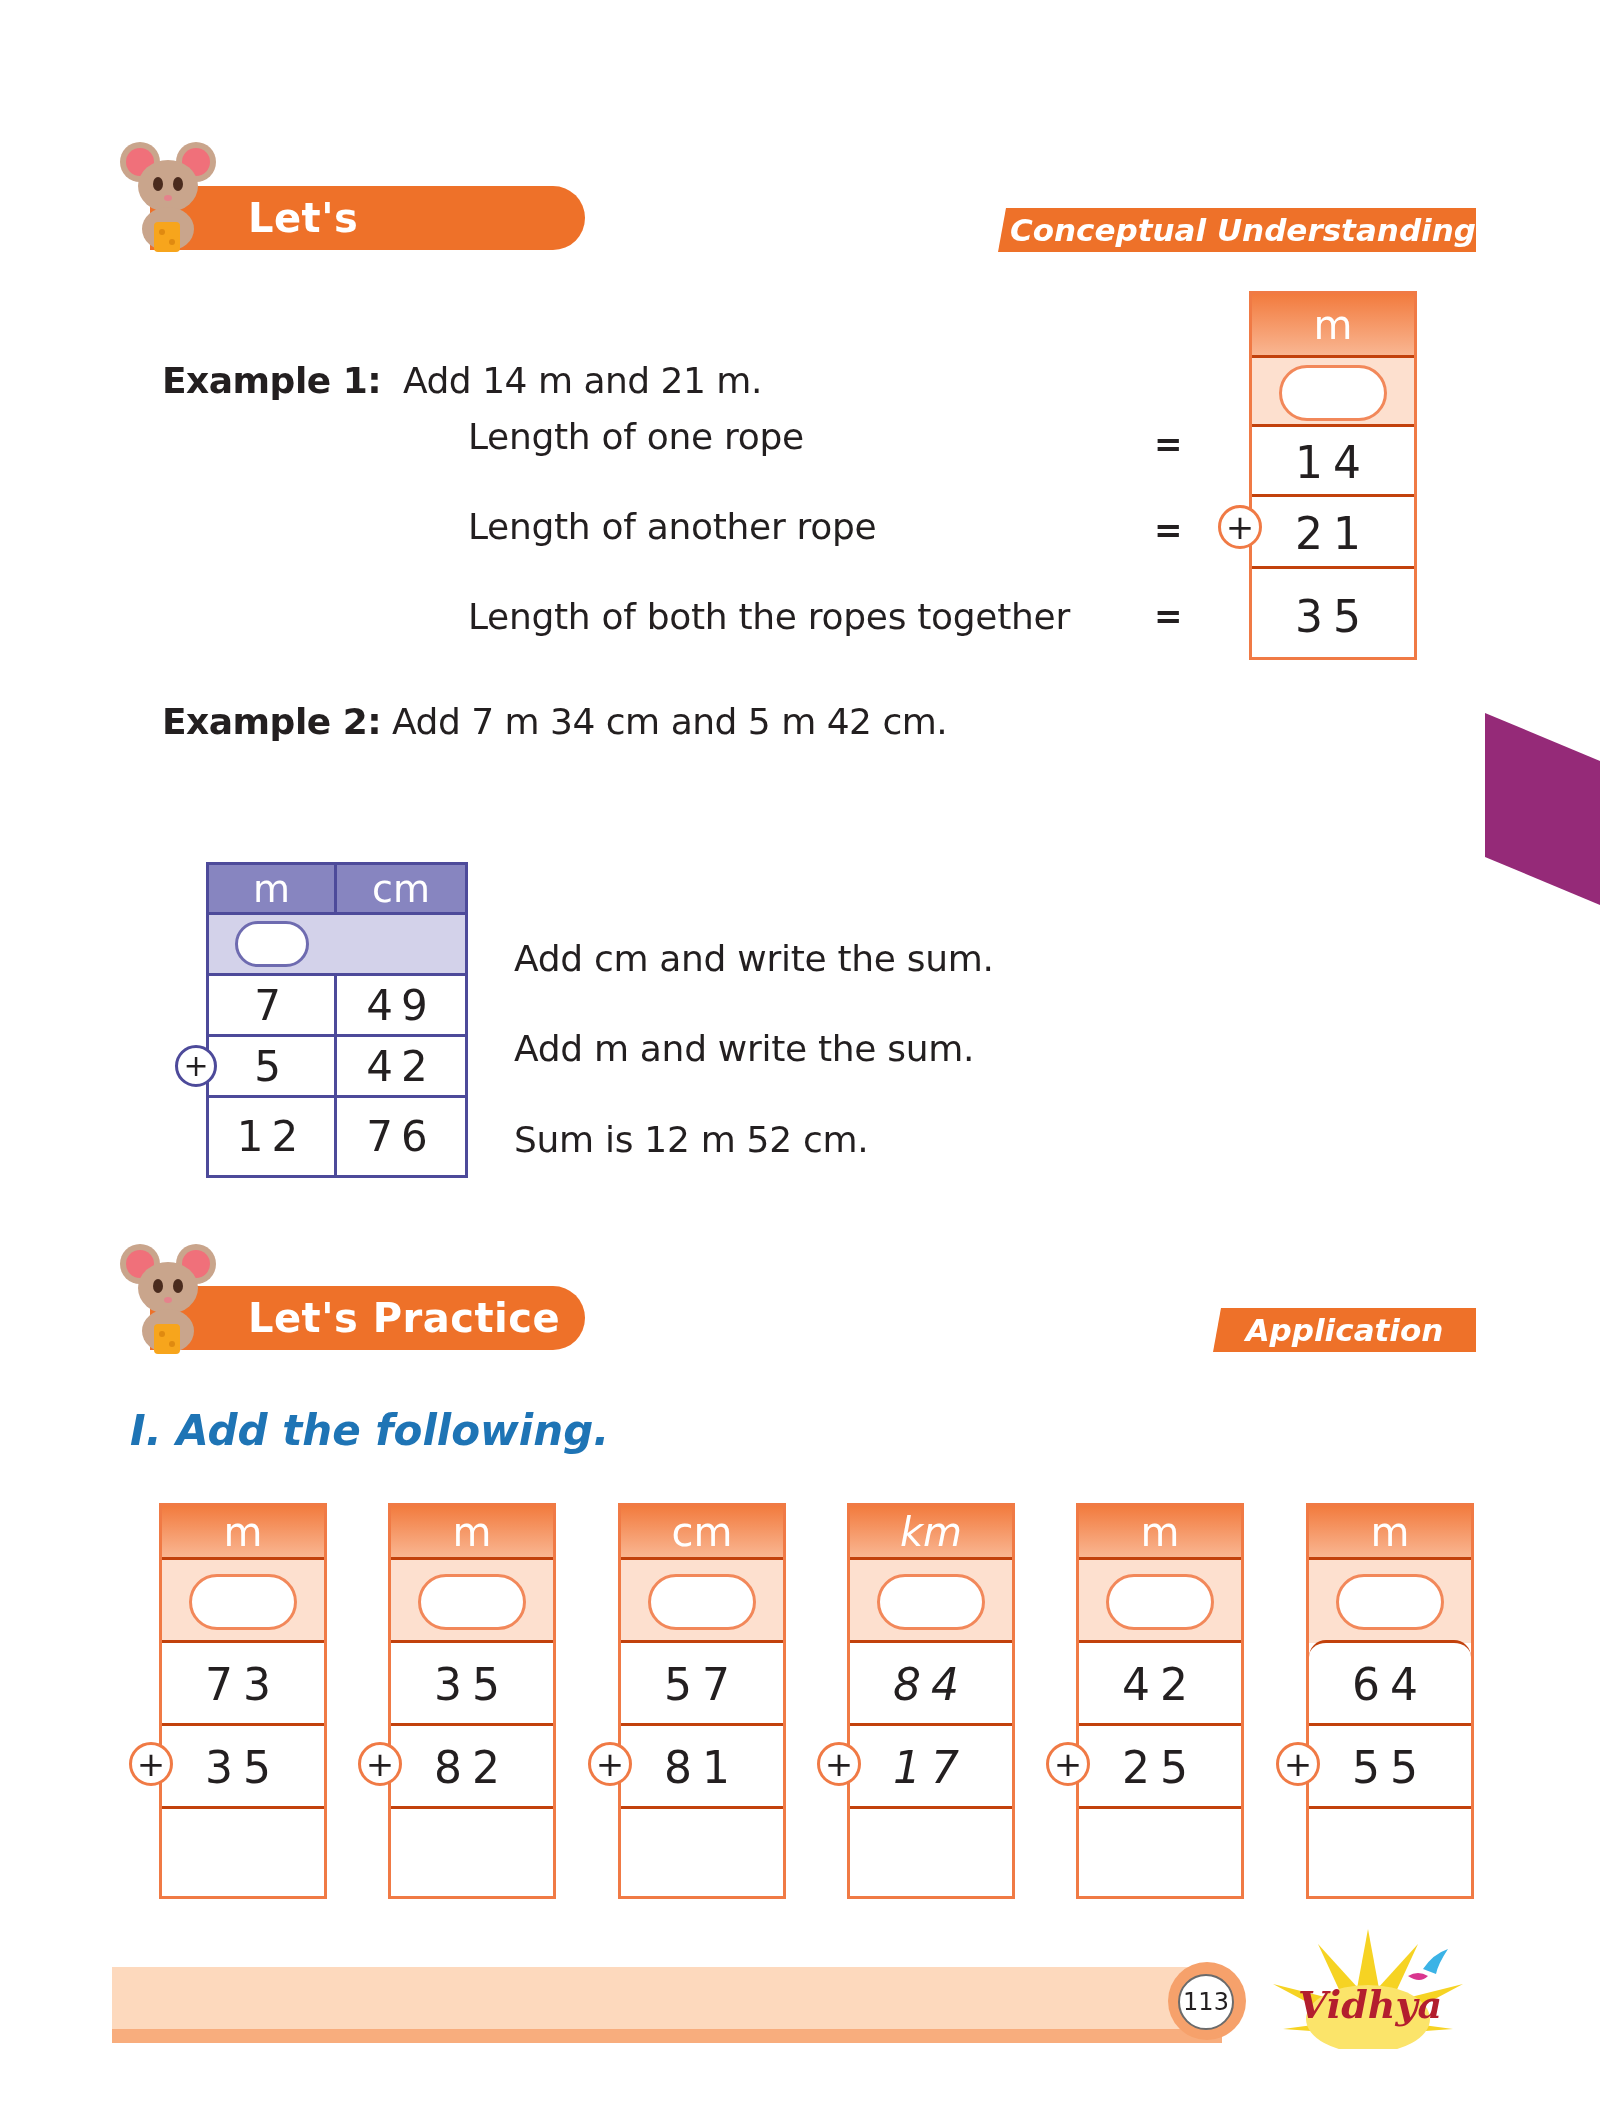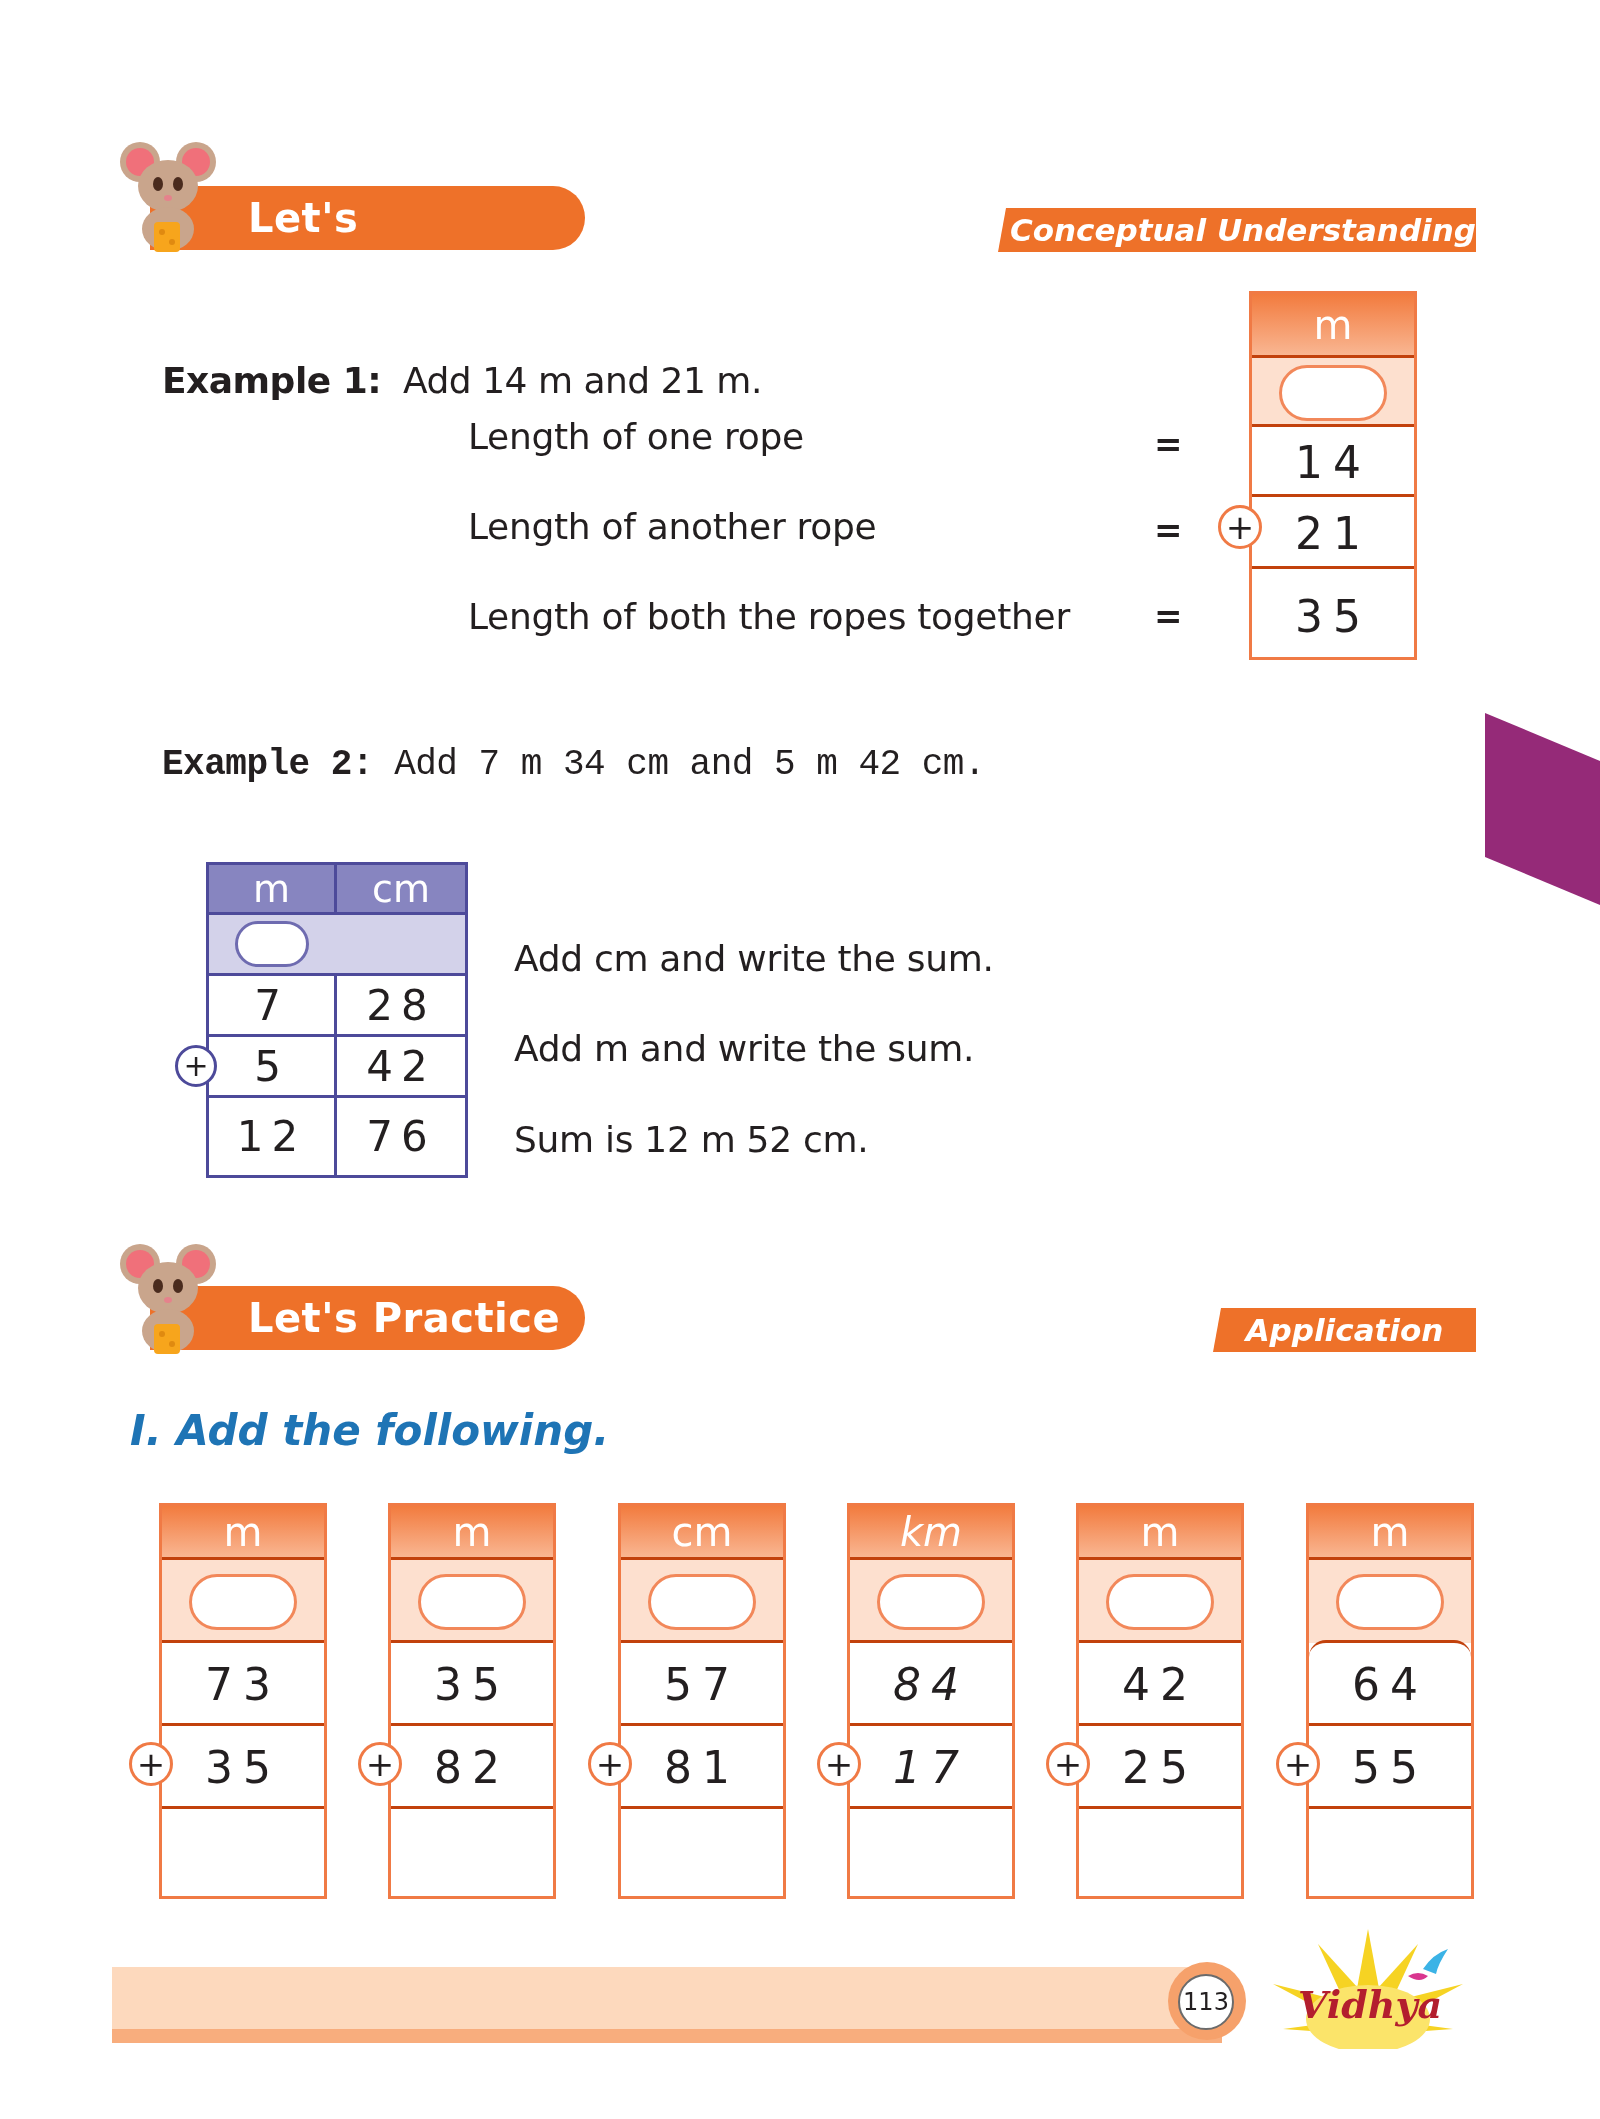--- a/index.html
+++ b/index.html
@@ -71,33 +71,33 @@
       <div class="oval"></div>
     </div>
   <div class="row" style="top:130px;height:70px;">14</div>
   <div class="row" style="top:200px;height:72px;">21</div>
   <div class="row" style="top:272px;height:94px;">35</div>
 </div>
 <div class="plus" style="left:1218px;top:505px;">+</div>
 
 <div class="abs" style="left:1485px;top:713px;width:115px;height:192px;background:#952a78;clip-path:polygon(0 0,100% 25%,100% 100%,0 75%);"></div>
 
-<div class="ex-label" style="left:162px;top:744px;font-family:Liberation Mono, monospace;">
+<div class="ex-label" style="left:162px;top:701px;">
   <b>Example 2:</b>
   <span>Add 7 m 34 cm and 5 m 42 cm.</span>
 </div>
 
 <div class="ptable">
   <div class="cell hcell" style="left:0;top:0;width:128px;height:50px;border-right:3px solid #4d4a9a;border-bottom:3px solid #4d4a9a;">m</div>
   <div class="cell hcell" style="left:128px;top:0;width:128px;height:50px;border-bottom:3px solid #4d4a9a;">cm</div>
   <div class="cell" style="left:0;top:50px;width:256px;height:61px;background:#d3d2ea;border-bottom:3px solid #4d4a9a;justify-content:flex-start;padding-left:26px;">
     <div style="width:74px;height:46px;border:3px solid #6e6bb0;border-radius:24px;background:#fff;box-sizing:border-box;"></div>
   </div>
   <div class="cell" style="left:0;top:111px;width:128px;height:61px;border-right:3px solid #4d4a9a;border-bottom:3px solid #4d4a9a;">7</div>
-  <div class="cell" style="left:128px;top:111px;width:128px;height:61px;border-bottom:3px solid #4d4a9a;">28</div>
+  <div class="cell" style="left:128px;top:111px;width:128px;height:61px;border-bottom:3px solid #4d4a9a;">49</div>
   <div class="cell" style="left:0;top:172px;width:128px;height:61px;border-right:3px solid #4d4a9a;border-bottom:3px solid #4d4a9a;">5</div>
   <div class="cell" style="left:128px;top:172px;width:128px;height:61px;border-bottom:3px solid #4d4a9a;">42</div>
   <div class="cell" style="left:0;top:233px;width:128px;height:77px;border-right:3px solid #4d4a9a;">12</div>
   <div class="cell" style="left:128px;top:233px;width:128px;height:77px;">76</div>
 </div>
 <div class="plus" style="left:175px;top:1045px;border-color:#4d4a9a;width:42px;height:42px;font-size:30px;">+</div>
 
 <div class="instr" style="left:514px;top:938px;">Add cm and write the sum.</div>
 <div class="instr" style="left:514px;top:1028px;">Add m and write the sum.</div>
 <div class="instr" style="left:514px;top:1119px;">Sum is 12 m 52 cm.</div>

